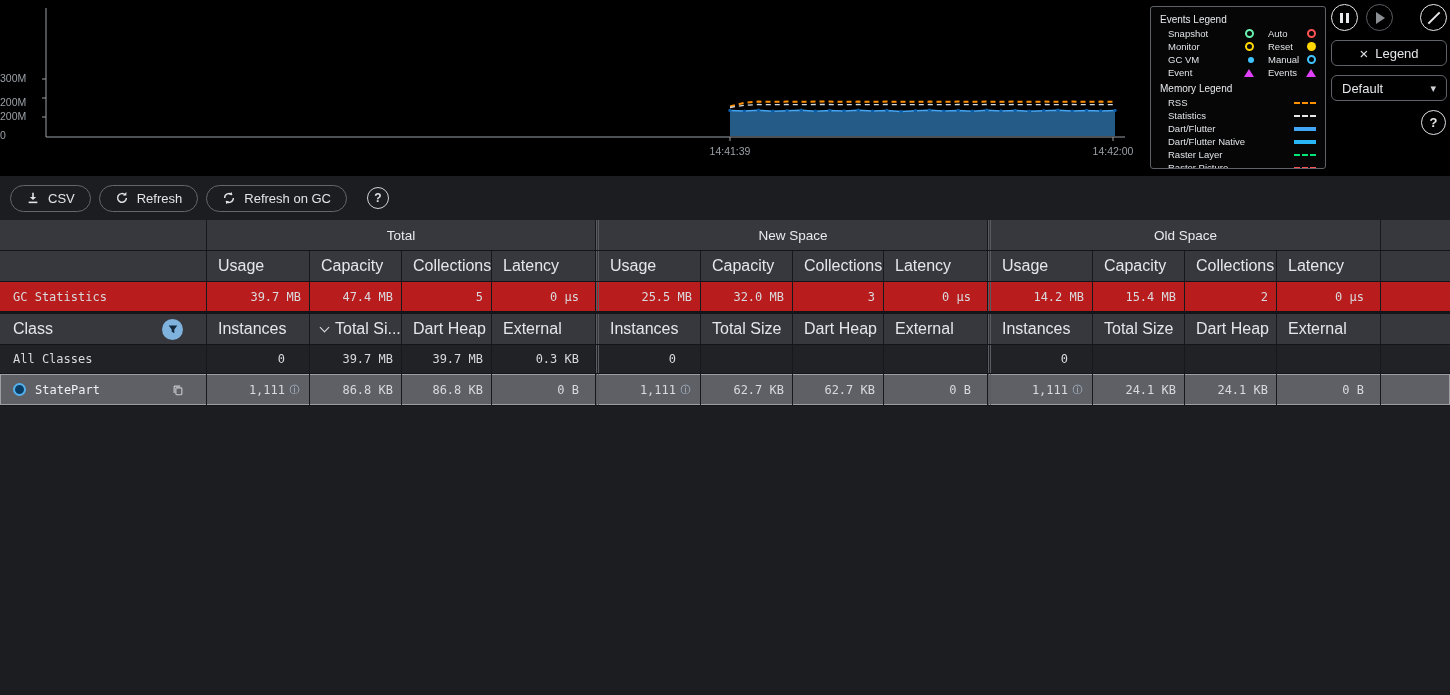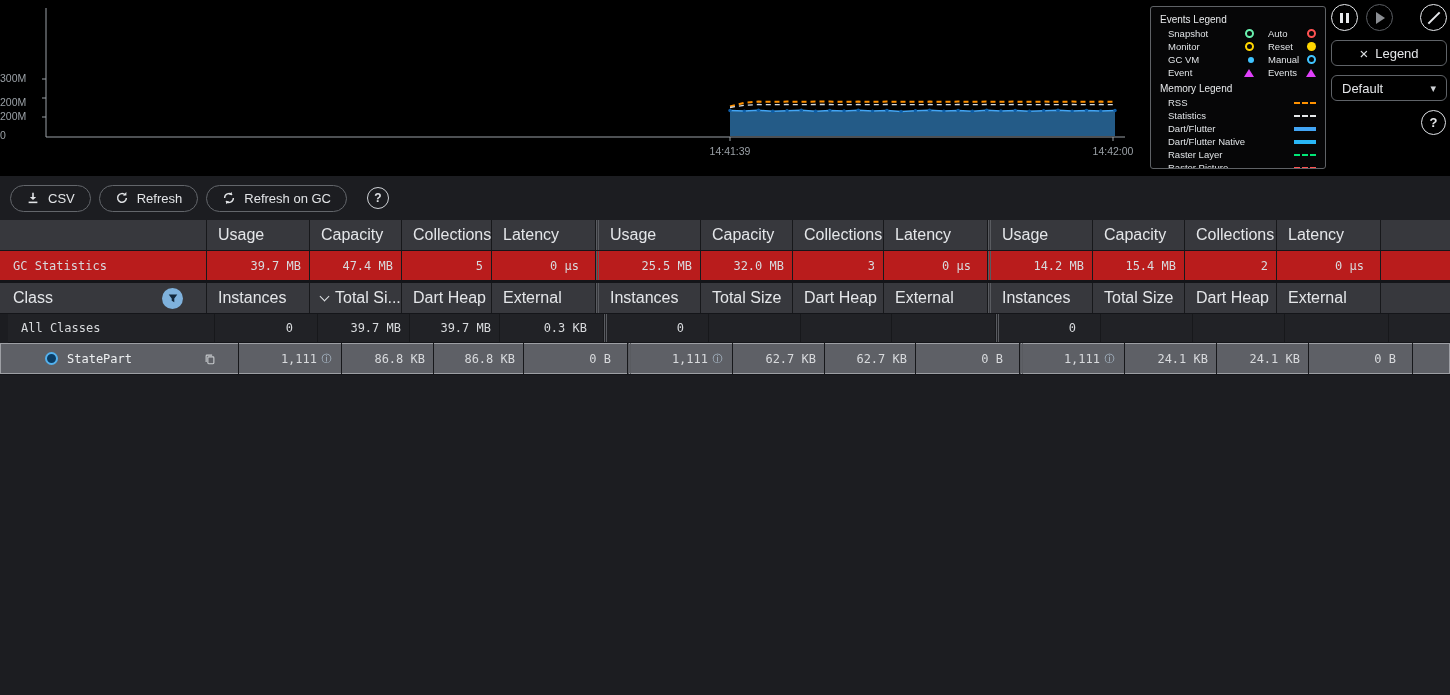--- a/index.html
+++ b/index.html
@@ -54,26 +54,26 @@
 
   
   .toolbar { display:flex; align-items:center; height:44px; padding-left:10px; gap:8px; background:#1c1d21; }
   .pill { height:27px; border:1px solid #63666b; border-radius:15px; display:flex; align-items:center; gap:8px; padding:0 15px; font-size:13px; color:#e2e4e7; }
   .pill svg { flex:none; }
   .tb-help { width:22px; height:22px; border-radius:50%; border:1.5px solid #cfd2d6; font-size:12px; font-weight:bold; color:#dfe2e5; display:flex; align-items:center; justify-content:center; margin-left:12px; }
 
   
   .tables { background:#1c1d21; }
   .grid-row { display:grid; grid-template-columns:207px 103px 92px 90px 104px 3px 102px 92px 91px 104px 3px 102px 92px 92px 104px minmax(0,1fr); border-bottom:1px solid #141519; }
-  .h31 { height:31px; } .h30 { height:30px; } .h29 { height:29px; } .h32 { height:32px;padding-left:32px; }
+  .h31 { height:31px; } .h30 { height:30px; } .h29 { height:29px; } .h32 { height:32px; }
   .cell { display:flex; align-items:center; border-right:1px solid #17181b; overflow:hidden; white-space:nowrap; min-width:0; }
   .cell.nobr { border-right:none; }
   .header-row { background:#37383d; }
   .gc-row { background:#b91c1c; }
-  .row-a { background:#212226;margin-left:8px; }
+  .row-a { background:#212226; }
   .row-selected { background:#5e6066; box-shadow:inset 0 0 0 1px #9d9fa4; }
   .gdiv { border-left:1px solid #595b60; border-right:1px solid #595b60; }
   .group { justify-content:center; font-size:13.5px; color:#e8eaec; font-weight:500; }
   .hlabel { padding-left:11px; font-size:16px; color:#e4e6e9; }
   .rowlabel { padding-left:13px; font-family:"DejaVu Sans Mono", monospace; font-size:12px; color:#d8dadd; }
   .num { justify-content:flex-end; padding-right:8px; font-family:"DejaVu Sans Mono", monospace; font-size:12px; color:#d8dadd; }
   .num.lat { padding-right:16px; }
   .sort-ic { width:7px; height:7px; border-left:1.6px solid #dfe2e5; border-bottom:1.6px solid #dfe2e5; transform:rotate(-45deg); margin:-3px 7px 0 0; display:inline-block; flex:none; }
   .filter-btn { width:21px; height:21px; border-radius:50%; background:#7fb2dd; display:flex; align-items:center; justify-content:center; margin-left:auto; margin-right:23px; flex:none; }
   .info-ic { width:13px; margin-left:3px; font-size:10px; color:#b7c9d9; text-align:center; flex:none; font-family:"DejaVu Sans", sans-serif; }
@@ -256,20 +256,29 @@
           <path d="M11 1l.5 3.8L7.8 4z" fill="#e2e4e7"></path>
           <path d="M5 15l-.5-3.8 3.7.8z" fill="#e2e4e7"></path>
         </svg>
       <span>Refresh on GC</span>
     </button>
     <button class="tb-help">?</button>
   </div>
 
   <div class="tables">
 
+    <div class="grid-row header-row h31">
+      <div class="cell"></div>
+      <div class="cell group" style="grid-column:2/span 4">Total</div>
+      <div class="gdiv"></div>
+      <div class="cell group" style="grid-column:7/span 4">New Space</div>
+      <div class="gdiv"></div>
+      <div class="cell group" style="grid-column:12/span 4">Old Space</div>
+      <div class="cell nobr"></div>
+    </div>
 
     <div class="grid-row header-row h31">
       <div class="cell"></div>
       <div class="cell hlabel">Usage</div>
       <div class="cell hlabel">Capacity</div>
       <div class="cell hlabel">Collections</div>
       <div class="cell hlabel">Latency</div>
       <div class="gdiv"></div>
       <div class="cell hlabel">Usage</div>
       <div class="cell hlabel">Capacity</div>

